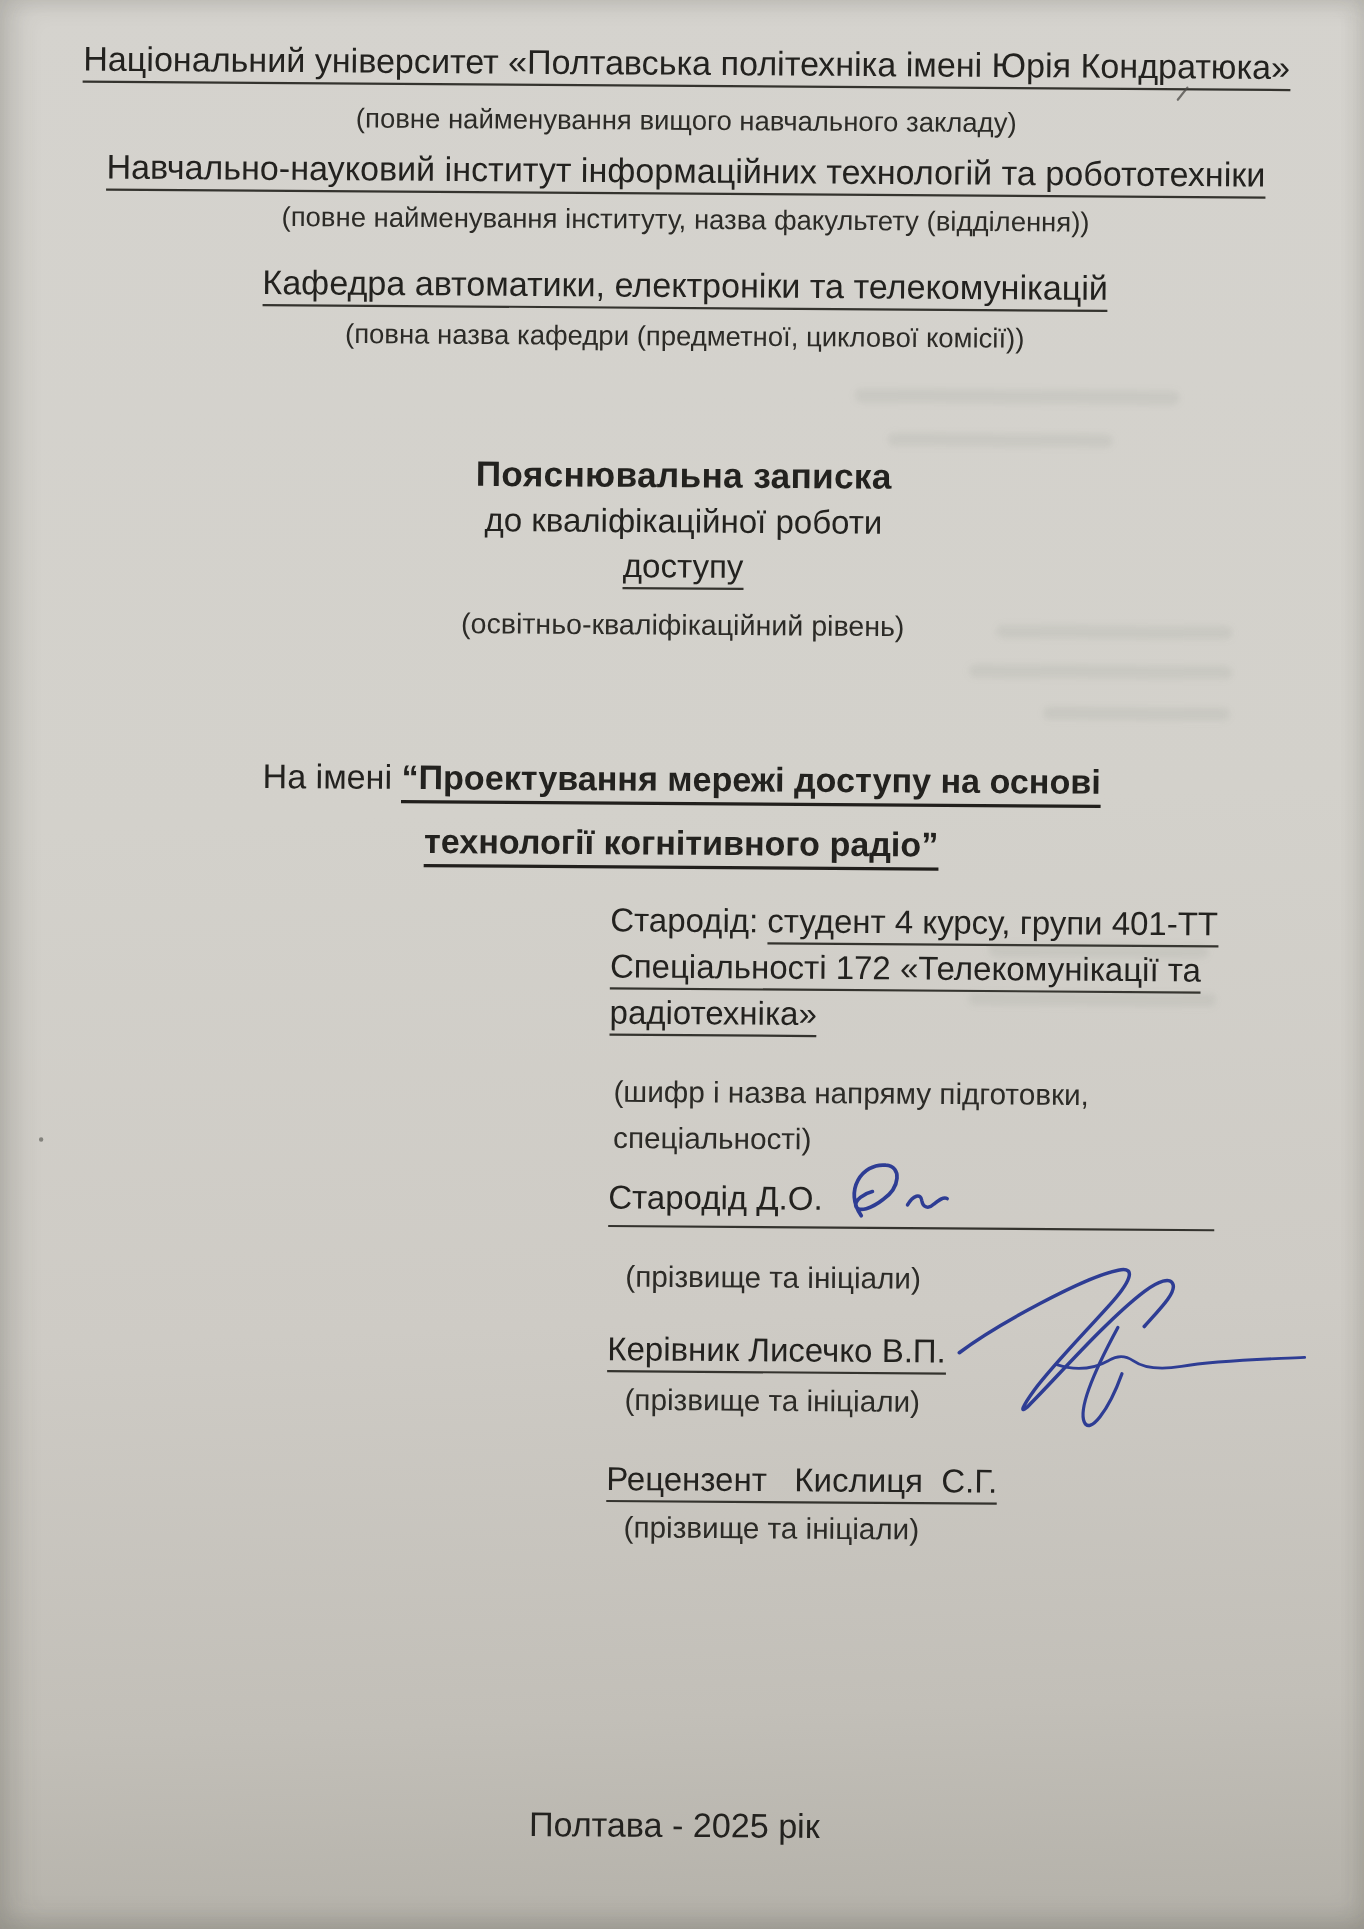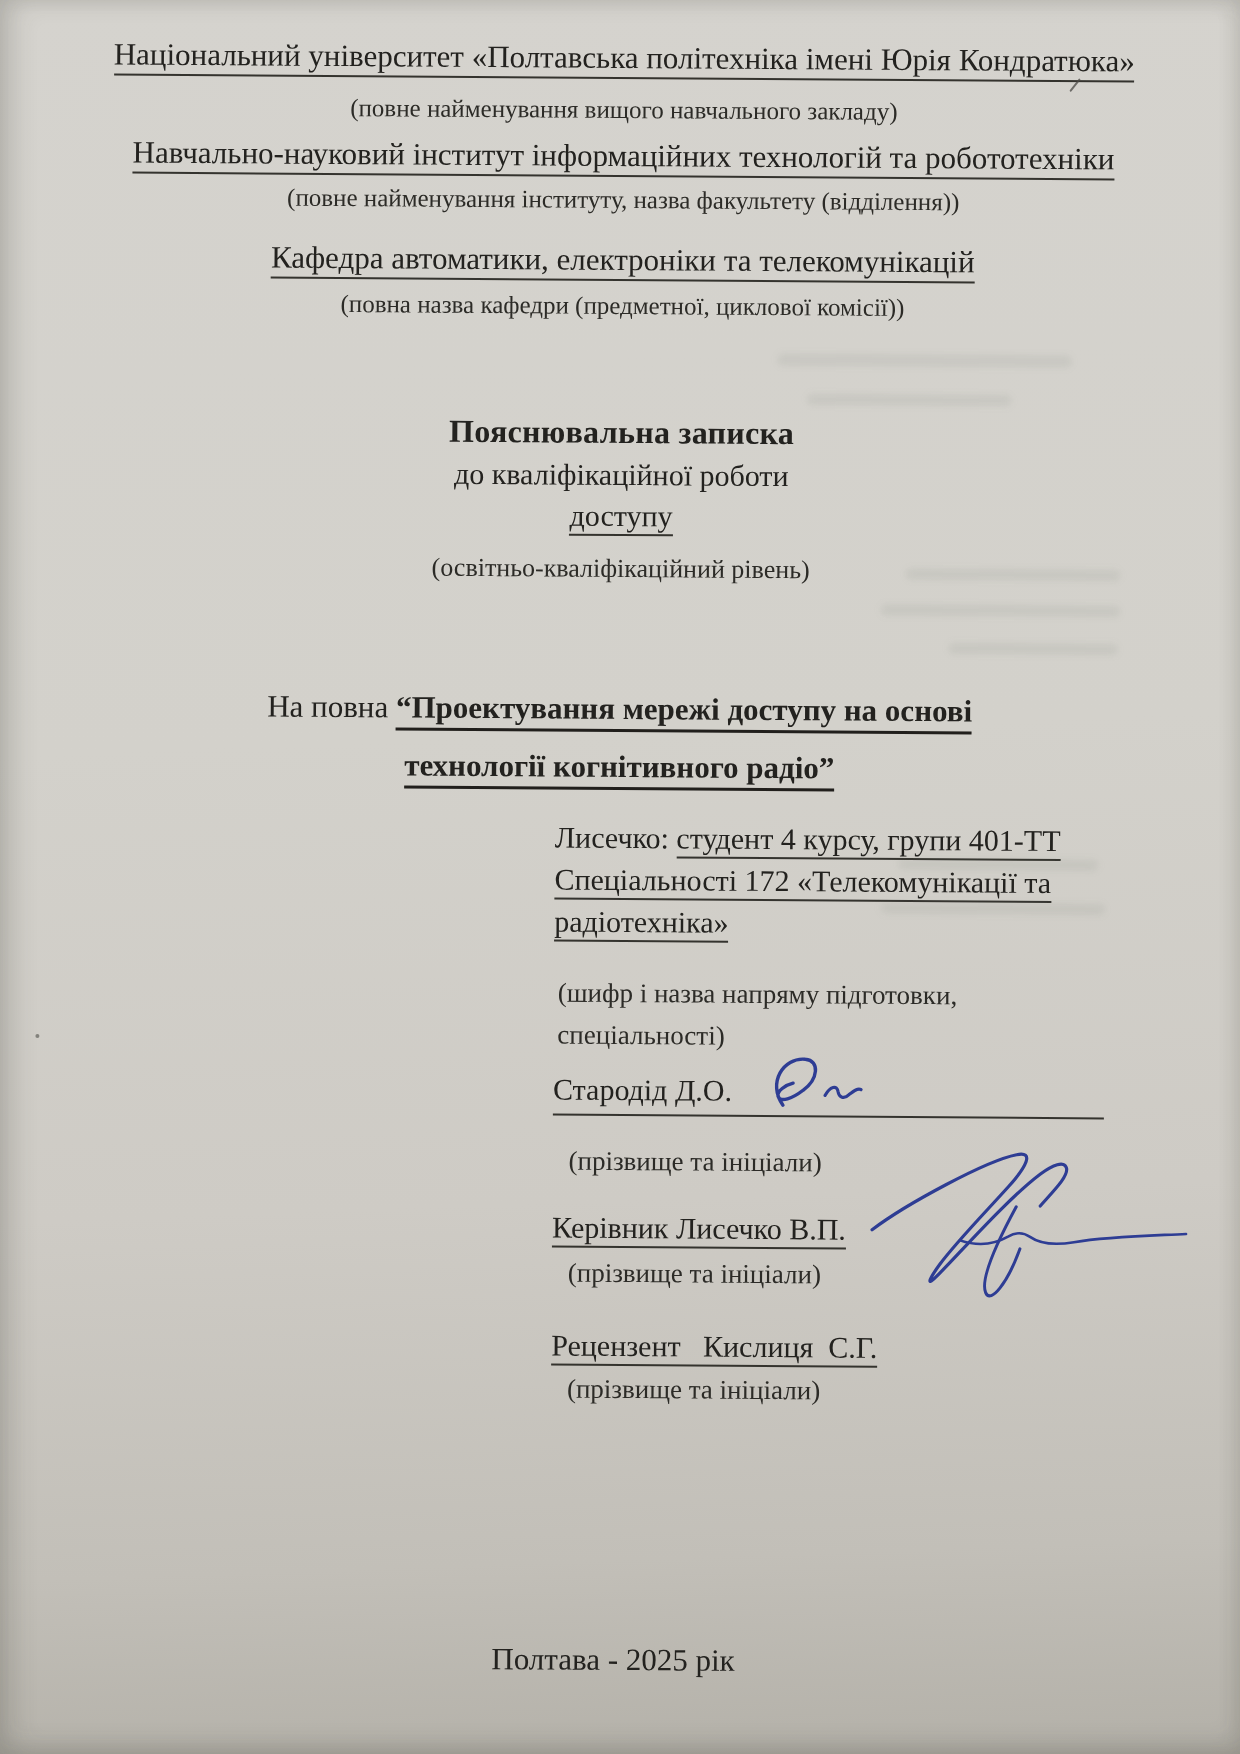--- a/index.html
+++ b/index.html
@@ -3,21 +3,21 @@
 <meta charset="utf-8">
 <style>
   html,body{margin:0;padding:0;background:#7d7b76;}
   .paper{
     position:relative;
     width:1240px;height:1754px;
     margin:0 auto;
     overflow:hidden;
     background:linear-gradient(178deg,#d5d3ce 0%,#d3d1cb 42%,#cecbc5 68%,#c2bfb8 88%,#b3b0a8 100%);
     box-shadow:inset 14px 0 26px rgba(60,58,52,.14), inset -6px 0 18px rgba(60,58,52,.08), inset 0 -10px 24px rgba(60,58,52,.10);
-    font-family:Liberation Serif, serif;
+    font-family:Liberation Sans, sans-serif;
     color:var(--ink,#23221f);
   }
   .content{position:absolute;inset:0;transform:rotate(0.4deg);transform-origin:50% 38%;}
   .abs{position:absolute;}
   .center{left:0;width:1240px;text-align:center;}
   .hline{font-size:31px;line-height:1.15;}
   .u{border-bottom:2px solid #34332e;padding-bottom:2px;}
   .caption{font-size:25px;color:#2c2b27;line-height:1.15;}
   .doc-title{font-size:32px;font-weight:bold;letter-spacing:.3px;}
   .plain{font-size:30px;}
@@ -44,24 +44,24 @@
     <div class="abs center caption" style="top:186px;">(повне найменування інституту, назва факультету (відділення))</div>
 
     <div class="abs center hline" style="top:242px;"><span class="u">Кафедра автоматики, електроніки та телекомунікацій</span></div>
     <div class="abs center caption" style="top:292px;">(повна назва кафедри (предметної, циклової комісії))</div>
 
     <div class="abs center doc-title" style="top:414px;">Пояснювальна записка</div>
     <div class="abs center plain" style="top:458px;">до кваліфікаційної роботи</div>
     <div class="abs center plain" style="top:499px;"><span class="u">доступу</span></div>
     <div class="abs center caption" style="top:554px;font-size:26px;">(освітньо-кваліфікаційний рівень)</div>
 
-    <div class="abs center topic" style="top:690px;"><span class="pre">На повна </span><span class="topic-quote">“Проектування мережі доступу на основі</span></div>
+    <div class="abs center topic" style="top:690px;"><span class="pre">На імені </span><span class="topic-quote">“Проектування мережі доступу на основі</span></div>
     <div class="abs center topic" style="top:748px;"><span class="topic-quote">технології когнітивного радіо”</span></div>
 
-    <div class="abs credit" style="left:556px;top:820px;"><span class="pre">Лисечко: </span><span class="u">студент 4 курсу, групи 401-ТТ</span></div>
+    <div class="abs credit" style="left:556px;top:820px;"><span class="pre">Стародід: </span><span class="u">студент 4 курсу, групи 401-ТТ</span></div>
     <div class="abs credit" style="left:556px;top:862px;"><span class="u">Спеціальності 172 «Телекомунікації та</span></div>
     <div class="abs credit" style="left:556px;top:904px;"><span class="u">радіотехніка»</span></div>
 
     <div class="abs credit-caption" style="left:560px;top:978px;">(шифр і назва напряму підготовки,</div>
     <div class="abs credit-caption" style="left:560px;top:1020px;">спеціальності)</div>
 
     <div class="abs credit" style="left:556px;top:1072px;width:551px;border-bottom:2px solid #34332e;padding-bottom:6px;">
       <span>Стародід Д.О.</span>
     </div>
     <svg class="sig abs" style="left:768px;top:1050px;" width="116" height="64" viewBox="0 0 116 64">

